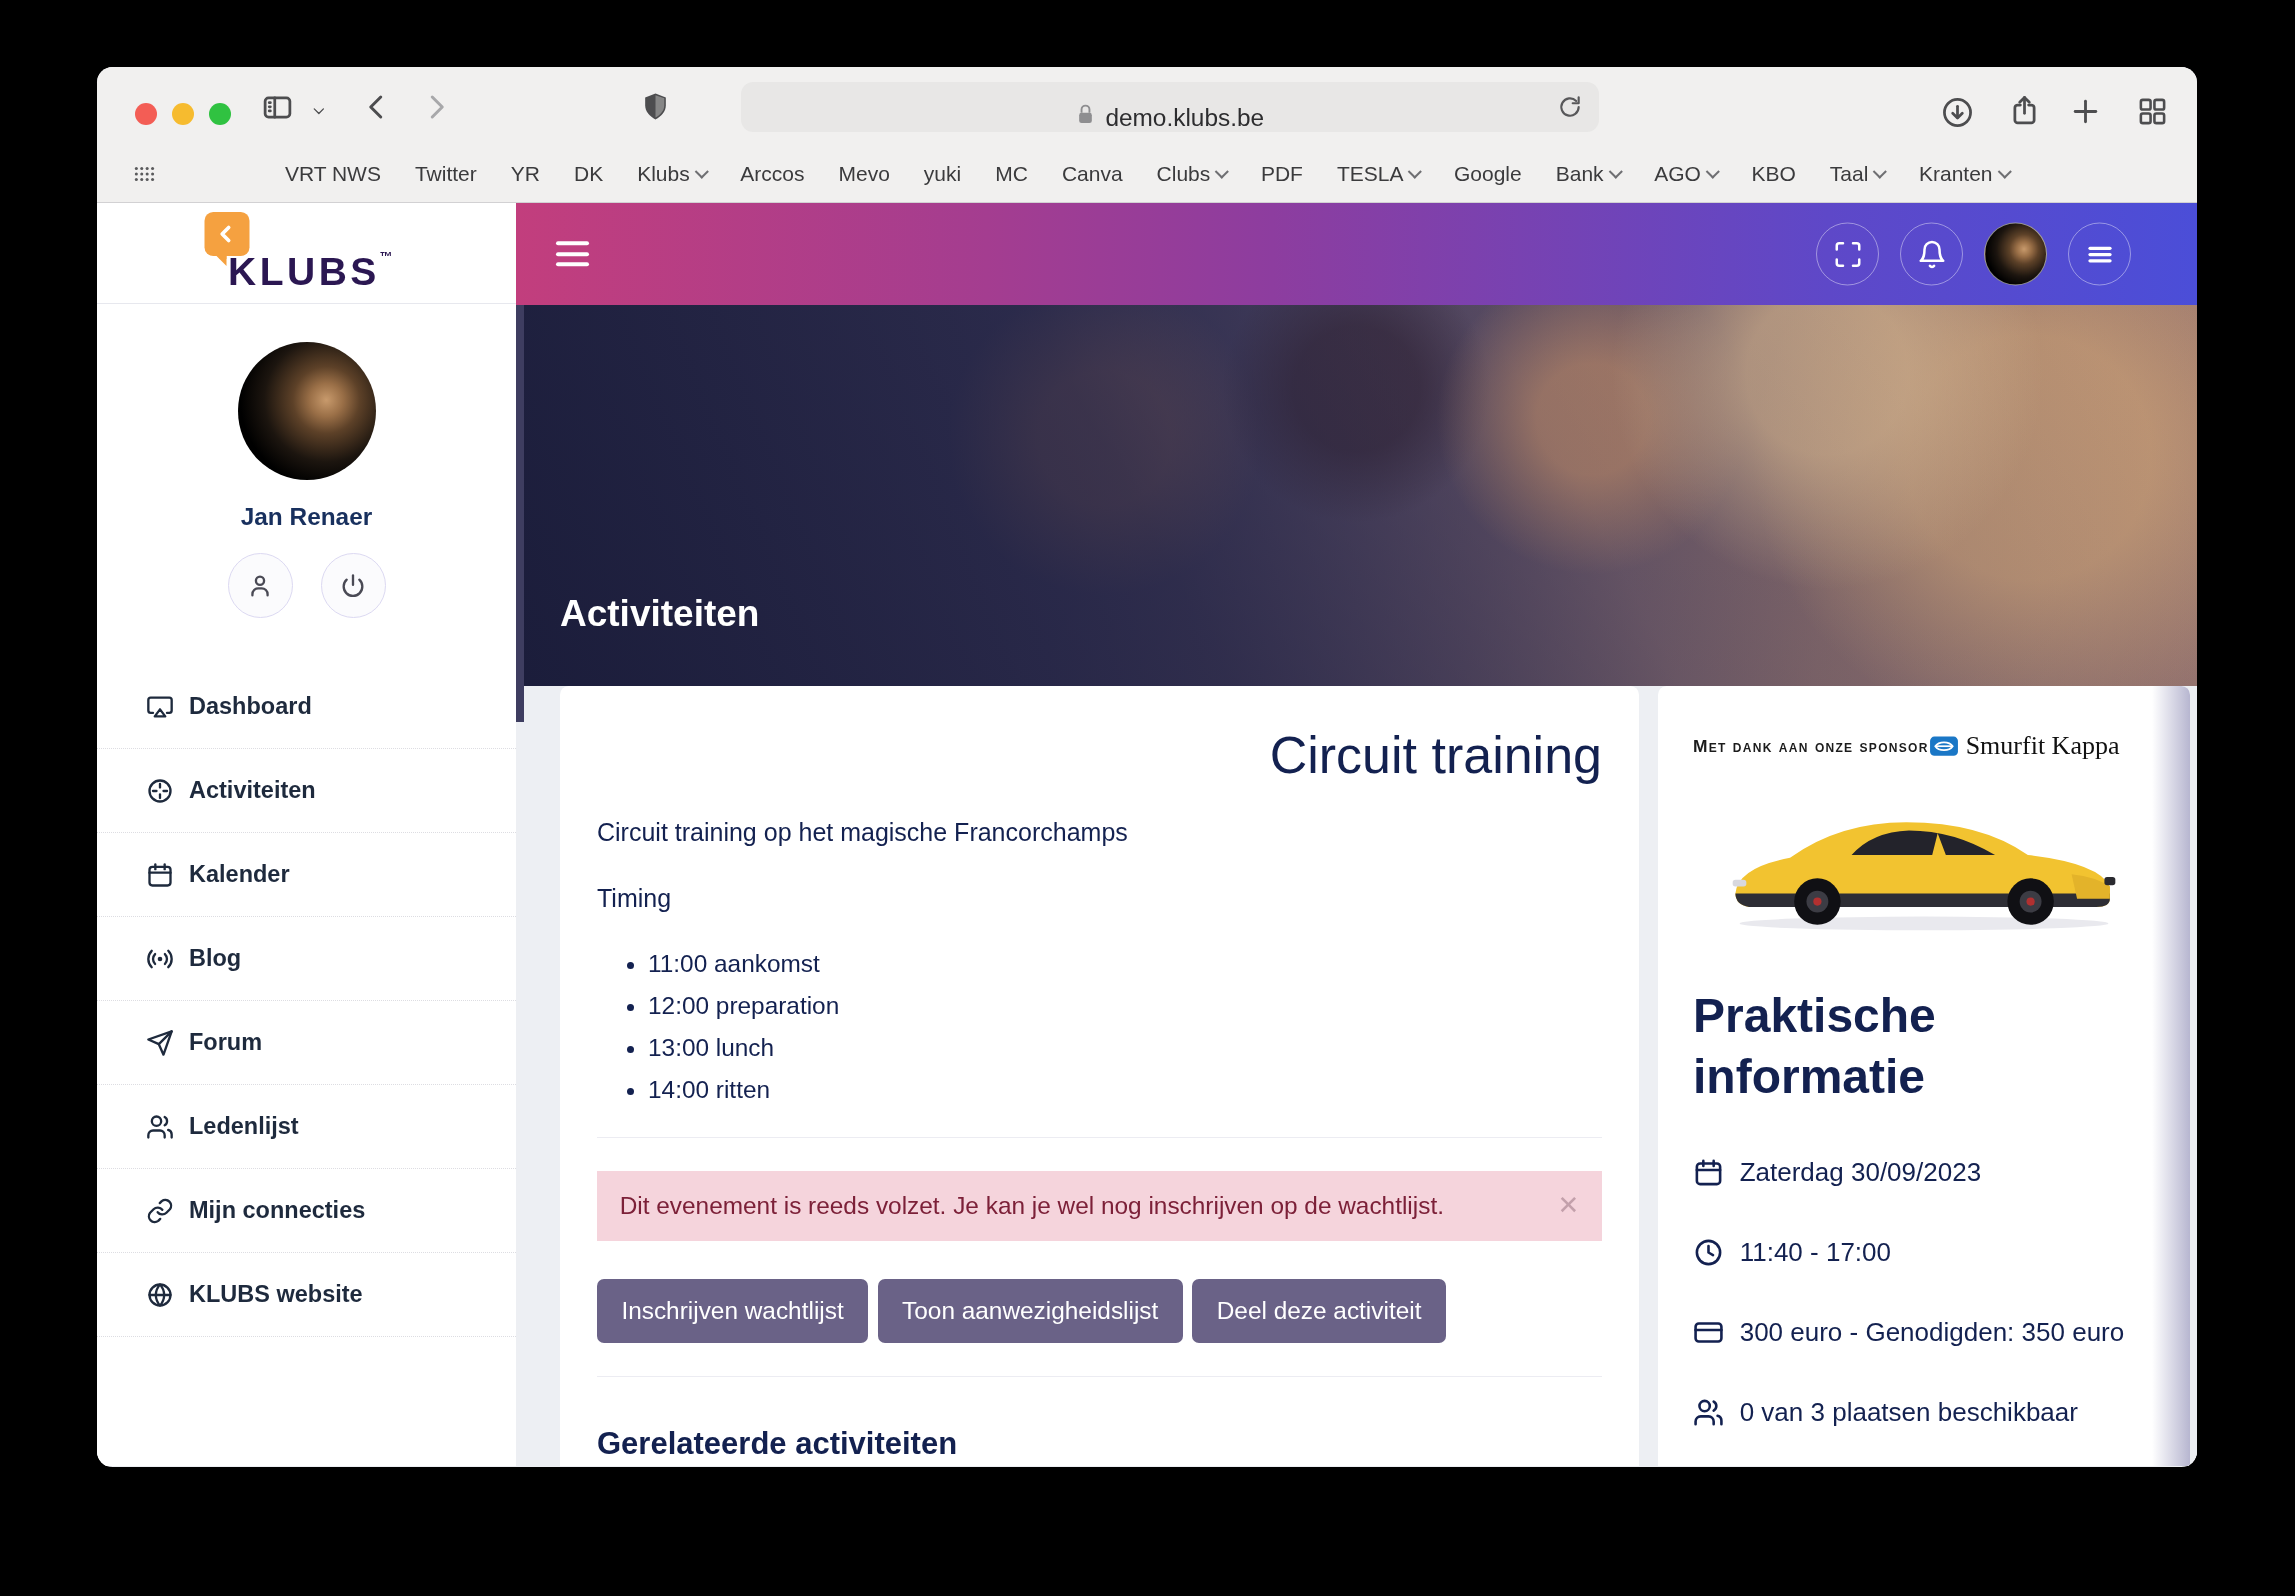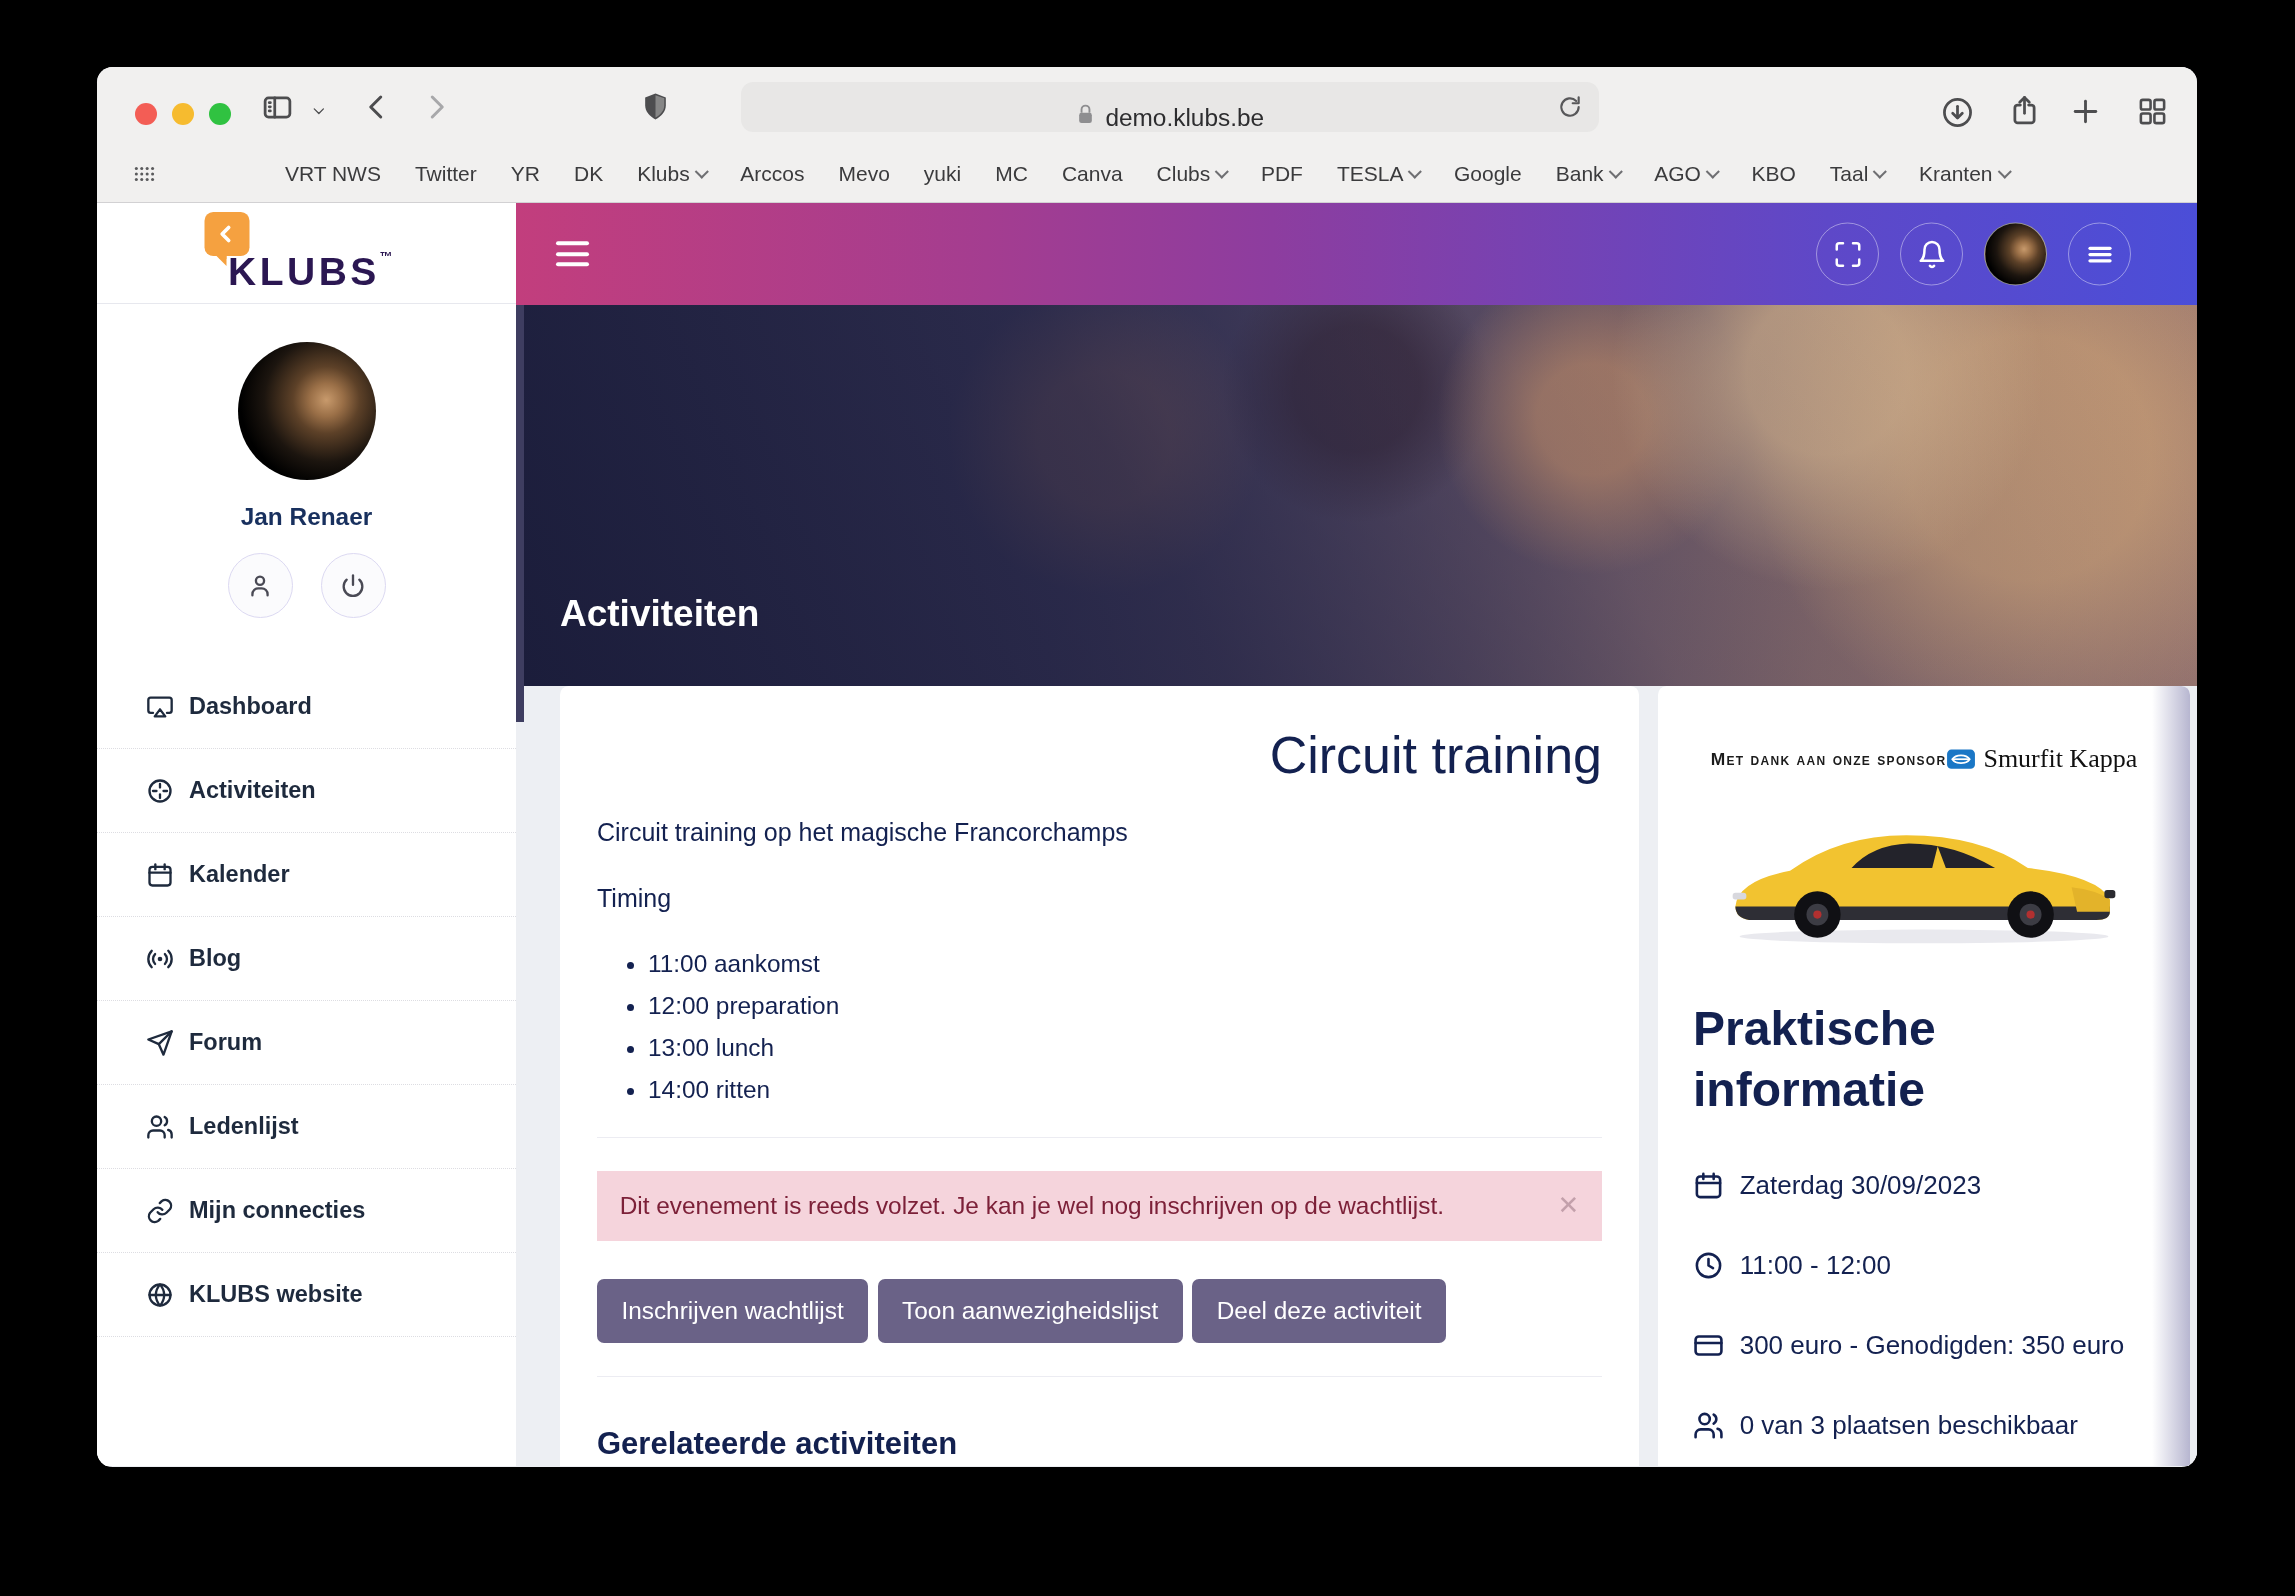--- a/index.html
+++ b/index.html
@@ -109,21 +109,21 @@
   .alert { margin-top:33px; height:70px; background:#f5d4dc; color:#7c2038; font-size:24.4px;
            display:flex; align-items:center; justify-content:space-between; padding:0 22.7px; }
   .alert .x { color:#c3a0ab; font-size:26px; font-weight:bold; }
   .btnrow { margin-top:38px; display:flex; gap:9.6px; }
   .btn { background:#6a6287; color:#fff; font-size:24.4px; height:64px; display:flex;
          align-items:center; justify-content:center; padding:0 24.4px; border-radius:7px;
          border:none; white-space:nowrap; }
   .related { margin-top:49px; font-size:31px; font-weight:bold; color:#132150; }
 
   
-  .sponsor { display:flex; align-items:center; justify-content:center; margin-top:32px; }
+  .sponsor { display:flex; align-items:center; justify-content:flex-start; margin-top:19px; }
   .sponsor-label { font-variant:small-caps; font-weight:600; letter-spacing:1.3px;
                    font-size:17.4px; color:#1c1c1c; }
   .sponsor-logo { display:flex; align-items:center; gap:7px; }
   .sponsor-name { font-family:"Liberation Serif","DejaVu Serif",serif; font-size:26px; color:#111; }
   .car { margin:31px auto 0; display:block; }
   .pinfo-title { margin-top:49px; font-size:48px; line-height:1.28; font-weight:bold; color:#132150; }
   .inforow { display:flex; align-items:flex-start; gap:15.7px; margin-top:49px; color:#132150; }
   .inforow .itext { font-size:26px; }
   .inforow .iicon { display:flex; color:#132150; }
 
@@ -534,21 +534,21 @@
             </span>
             <span class="itext">Zaterdag 30/09/2023</span>
           </div>
           <div class="inforow">
             <span class="iicon">
               <svg class="ic" width="31" height="31" viewBox="0 0 24 24">
                   <circle cx="12" cy="12" r="9"></circle>
                   <polyline points="12 7 12 12 15.5 14"></polyline>
                 </svg>
             </span>
-            <span class="itext">11:00 - 12:00</span>
+            <span class="itext">11:40 - 17:00</span>
           </div>
           <div class="inforow">
             <span class="iicon">
               <svg class="ic" width="31" height="31" viewBox="0 0 24 24">
                   <rect x="2" y="5" width="20" height="14" rx="2.5"></rect>
                   <line x1="2" y1="10" x2="22" y2="10"></line>
                 </svg>
             </span>
             <span class="itext">300 euro - Genodigden: 350 euro</span>
           </div>

